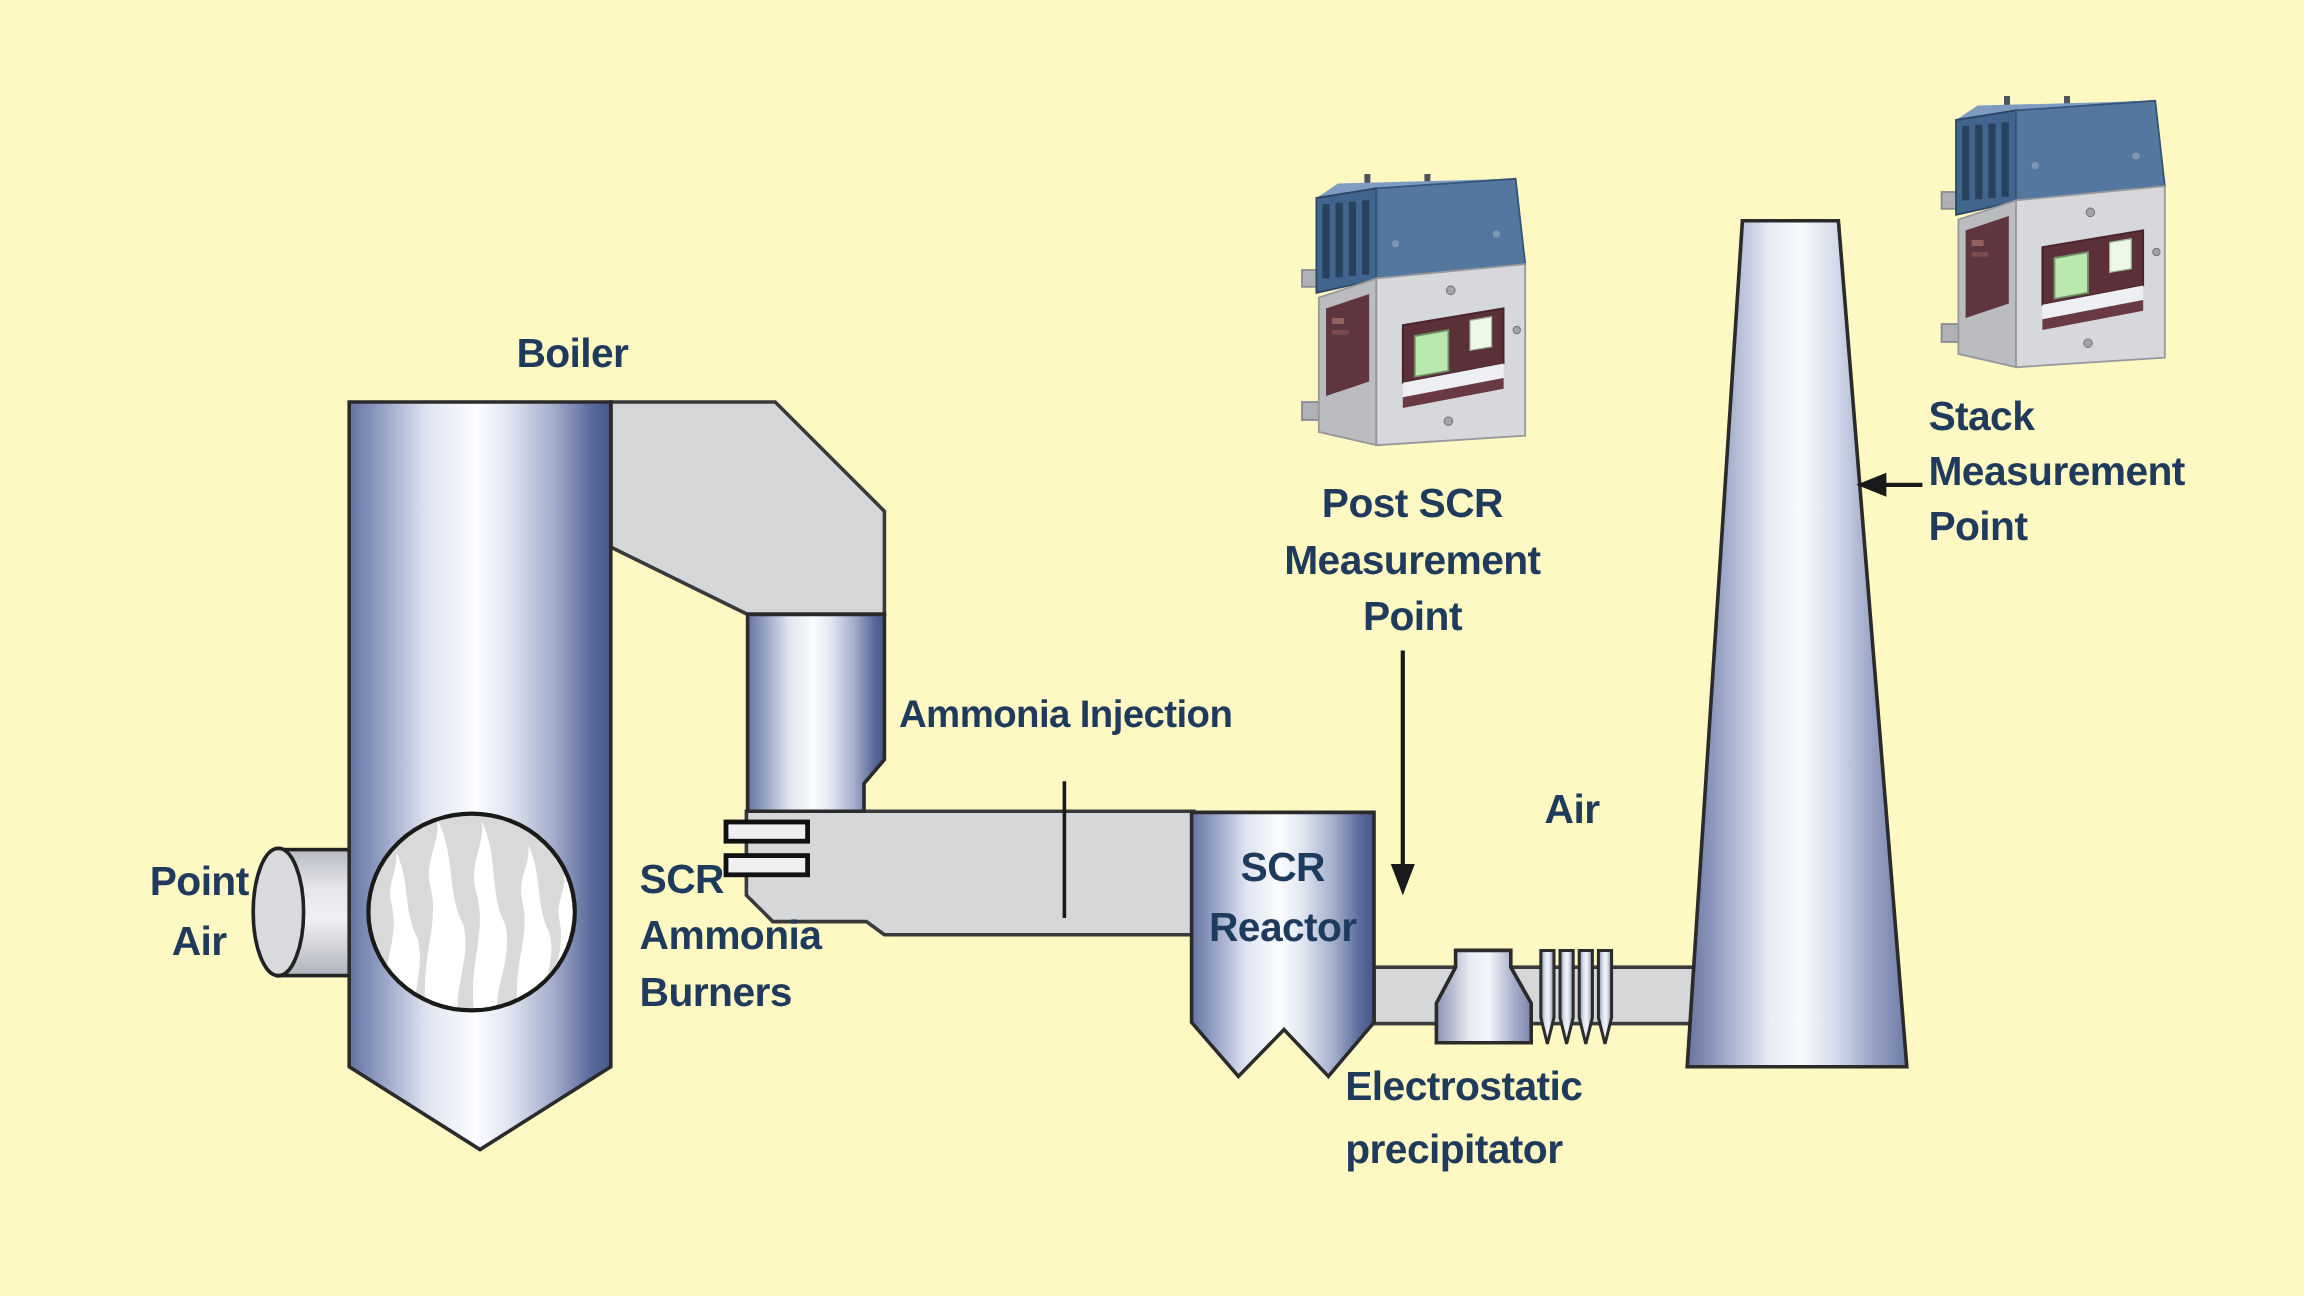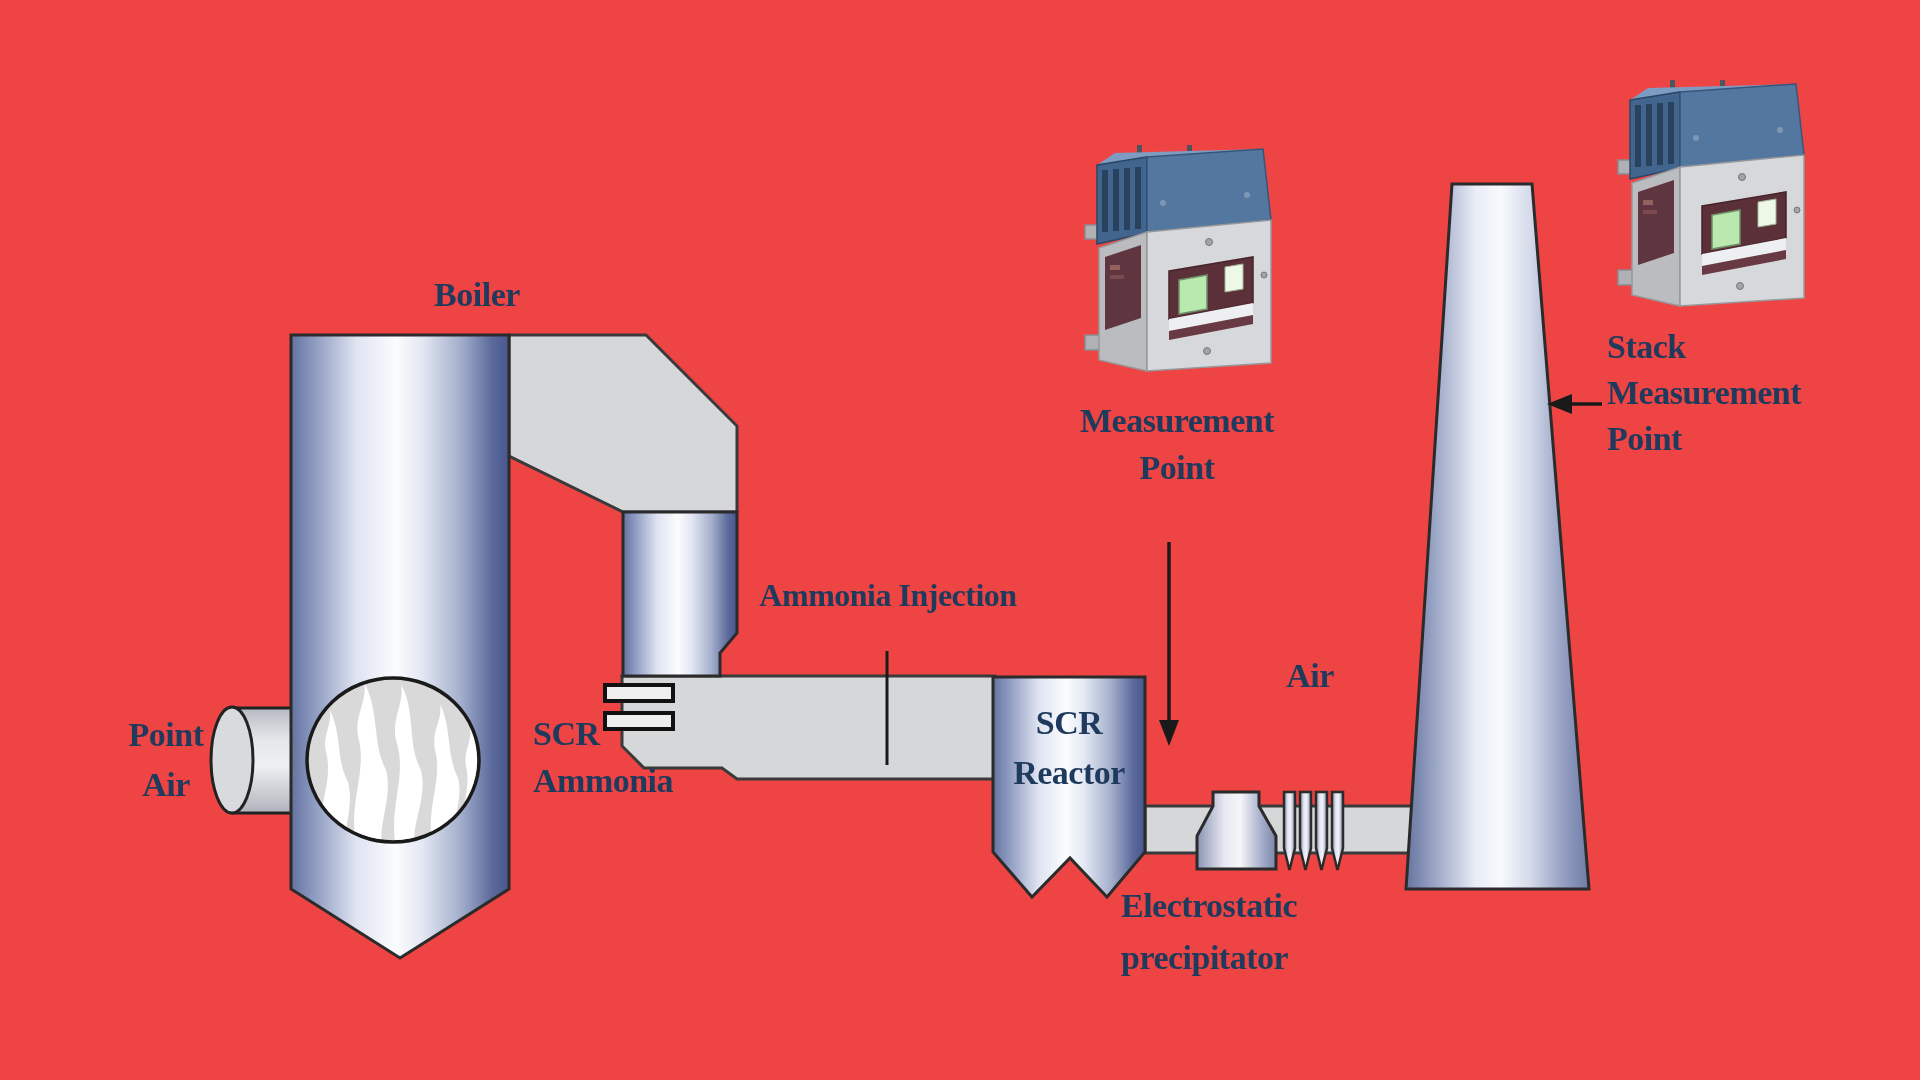--- a/index.html
+++ b/index.html
@@ -1,17 +1,17 @@
 <!DOCTYPE html>
 <html><head>
 <meta charset="utf-8">
 <style>
   html,body{margin:0;padding:0;background:#ffffff;}
-  #stage{position:relative;width:1920px;height:1080px;background:#ef4444;overflow:hidden;
-         font-family:Liberation Serif, serif;}
+  #stage{position:relative;width:1920px;height:1080px;background:#fef9c3;overflow:hidden;
+         font-family:Liberation Sans, sans-serif;}
   #shapes{position:absolute;left:0;top:0;width:1920px;height:1080px;}
   .label{position:absolute;font-weight:bold;color:#1e3a5c;font-size:34px;line-height:47px;
          letter-spacing:-0.5px;white-space:nowrap;}
   .label span{display:block;}
   .lbl-boiler{left:357px;top:275px;width:240px;text-align:center;line-height:40px;}
   .lbl-coal-air{left:86px;top:710px;width:160px;text-align:center;line-height:50px;}
   .lbl-scr-reheat{left:533px;top:710px;width:230px;text-align:left;line-height:47px;}
   .lbl-ammonia{left:728px;top:575px;width:320px;text-align:center;line-height:40px;font-size:32px;}
   .lbl-scr-reactor{left:994px;top:698px;width:150px;text-align:center;line-height:50px;}
   .lbl-post-scr{left:1037px;top:397px;width:280px;text-align:center;line-height:47px;}
@@ -157,32 +157,34 @@
   </div>
 
   <div class="label lbl-coal-air">
     <span>Point</span>
     <span>Air</span>
   </div>
 
   <div class="label lbl-scr-reheat">
     <span>SCR</span>
     <span>Ammonia</span>
+    <span>Burners</span>
   </div>
 
   <div class="label lbl-ammonia">
     <span>Ammonia Injection</span>
   </div>
 
   <div class="label lbl-scr-reactor">
     <span>SCR</span>
     <span>Reactor</span>
   </div>
 
   <div class="label lbl-post-scr">
+    <span>Post SCR</span>
     <span>Measurement</span>
     <span>Point</span>
   </div>
 
   <div class="label lbl-air-preheater">
     <span>Air</span>
   </div>
 
   <div class="label lbl-esp">
     <span>Electrostatic</span>

